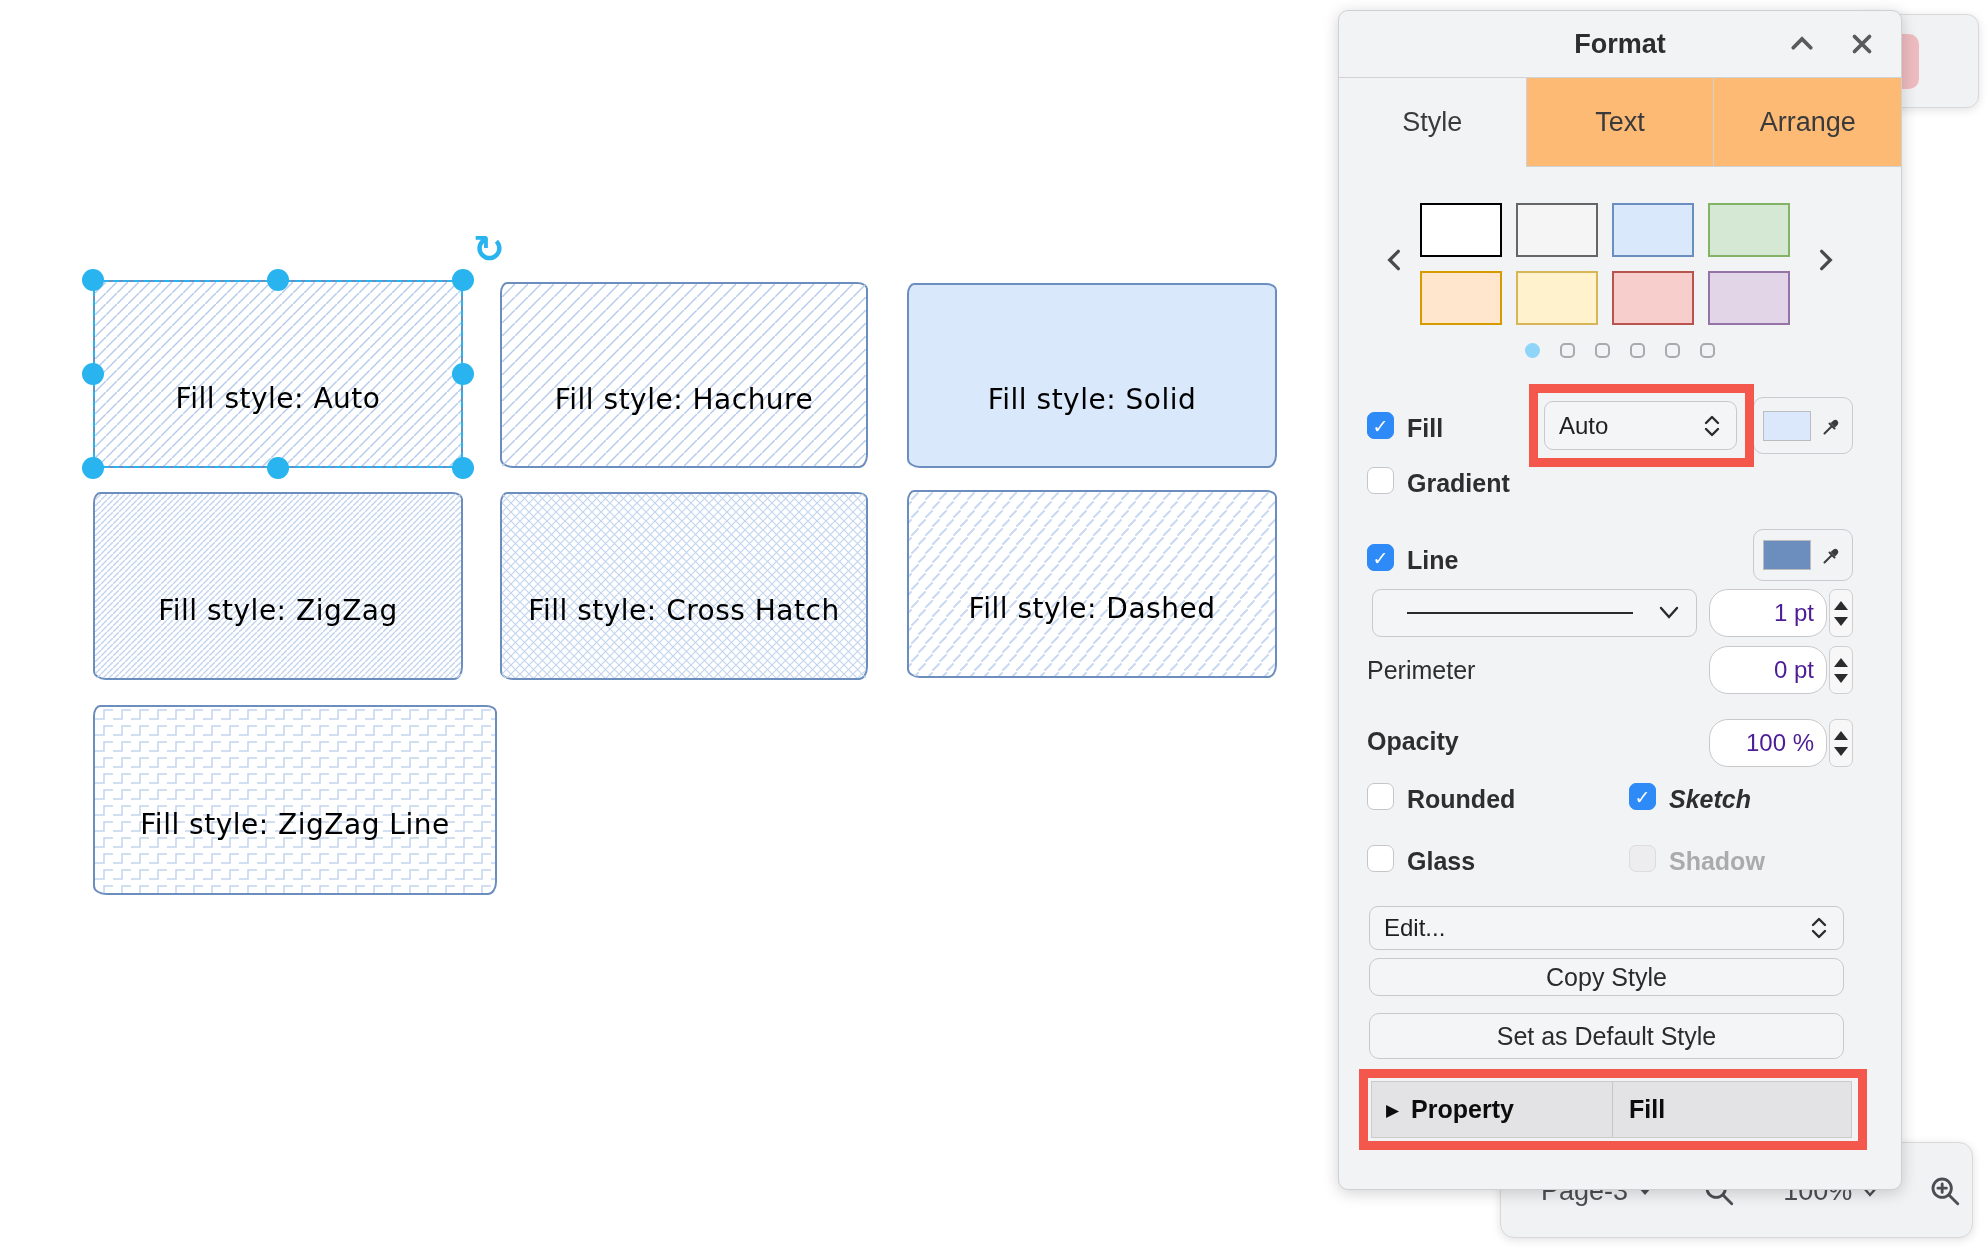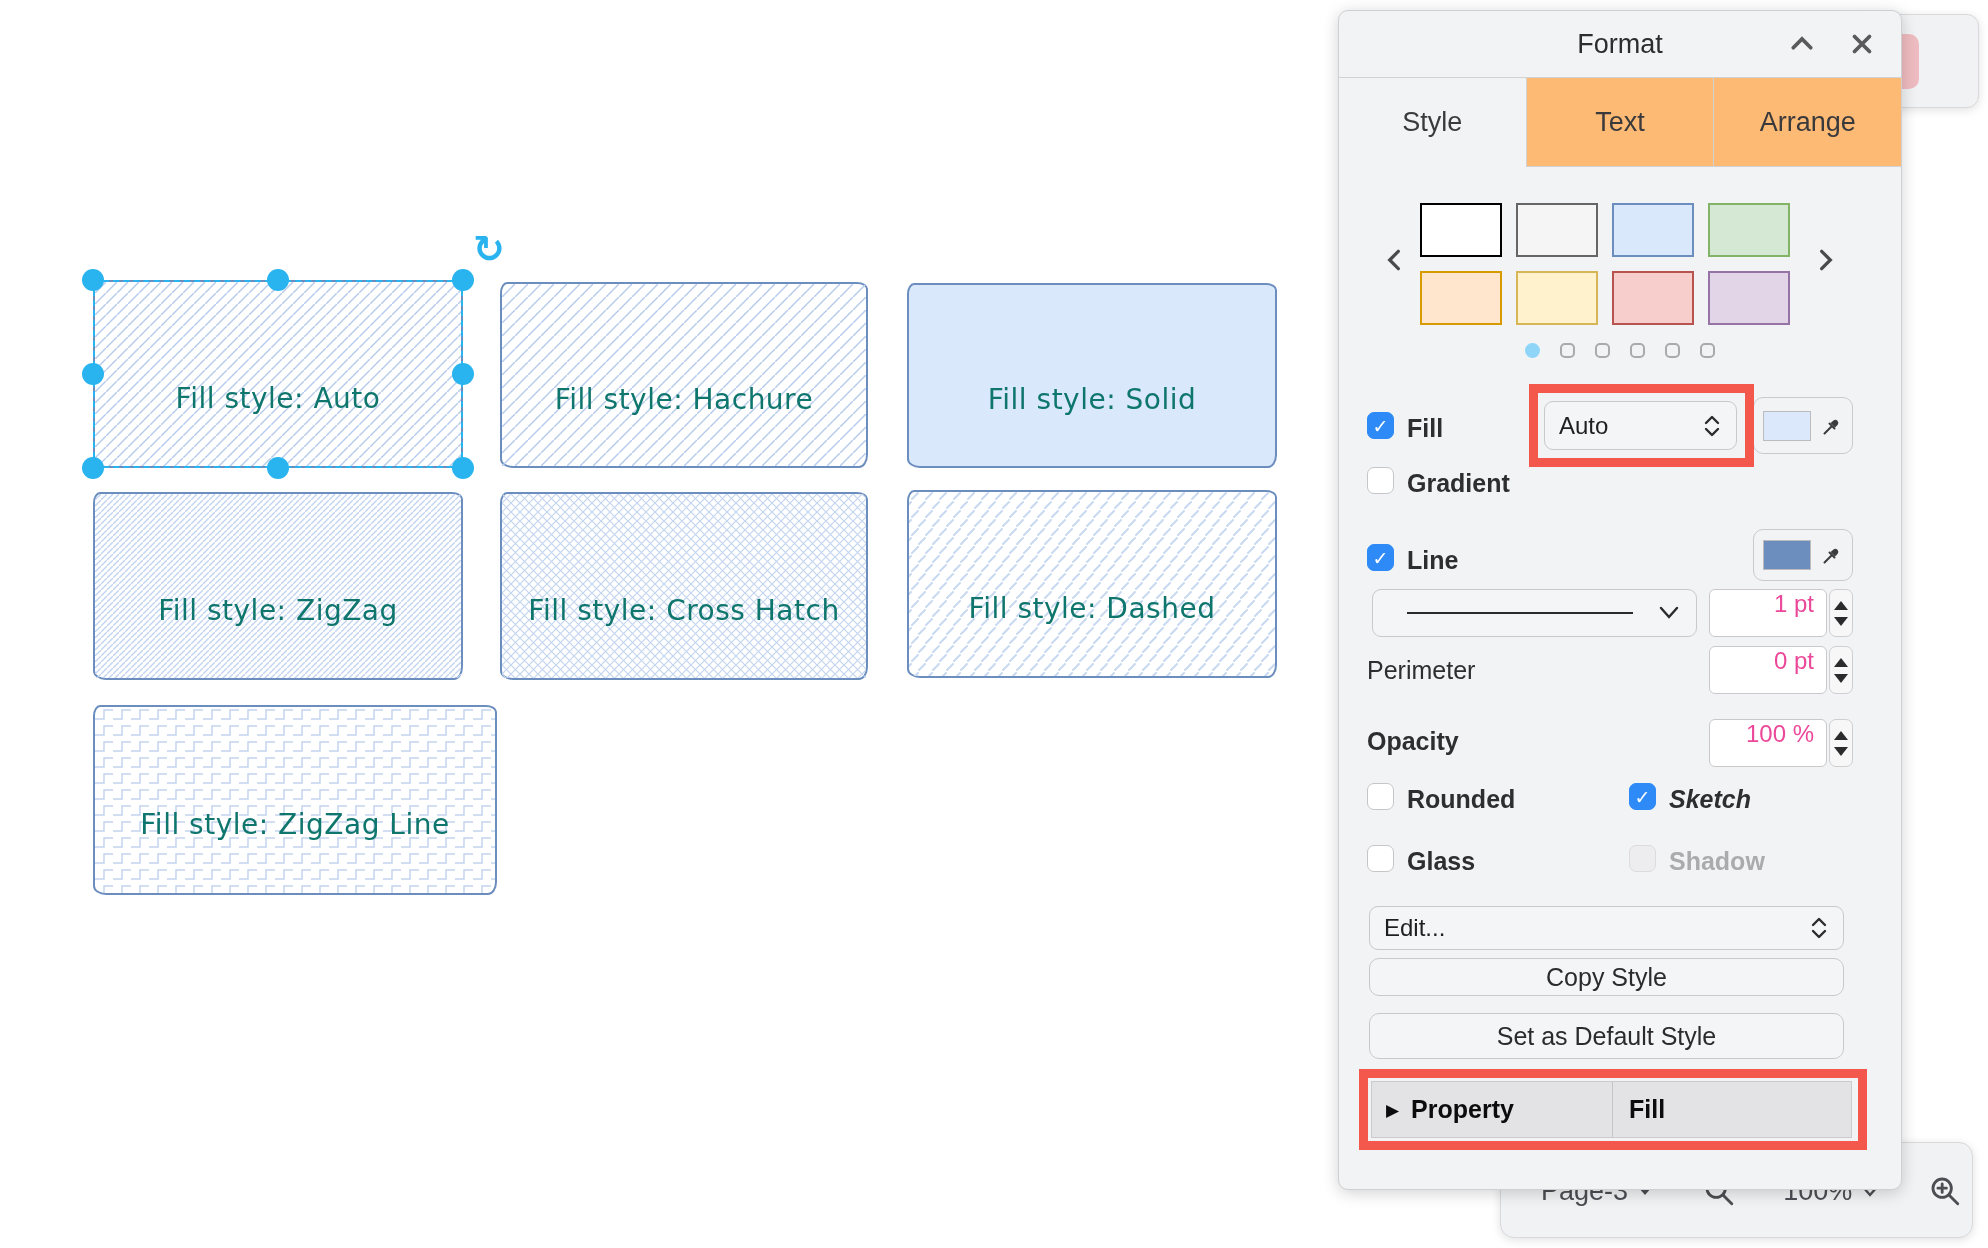--- a/index.html
+++ b/index.html
@@ -5,39 +5,39 @@
   html,body{margin:0;padding:0;background:#fff;}
   #root{position:relative;width:1988px;height:1248px;overflow:hidden;background:#ffffff;
         font-family:"Liberation Sans",sans-serif;color:#2e2e30;}
   .abs{position:absolute;}
 
   
   .shape{position:absolute;border:2.5px solid #6c8ebf;background:#fff;
          border-radius:7px 11px 9px 13px / 11px 7px 13px 9px;box-sizing:border-box;}
   .shape svg.fillpat{position:absolute;inset:0;width:100%;height:100%;}
   .shape .shape-label{position:absolute;inset:0;display:flex;align-items:center;justify-content:center;
-         font-family:"DejaVu Sans",sans-serif;font-size:28px;color:#0f766e;letter-spacing:.5px;white-space:nowrap;margin-top:48px;}
+         font-family:"DejaVu Sans",sans-serif;font-size:28px;color:#000000;letter-spacing:.5px;white-space:nowrap;margin-top:48px;}
   .sel-outline{position:absolute;inset:-2px;border:2.5px dashed #29b4ef;pointer-events:none;}
   .handle{position:absolute;width:22px;height:22px;border-radius:50%;background:#29b4ef;}
   .rotate-handle{position:absolute;font-family:"DejaVu Sans",sans-serif;font-weight:bold;
          color:#29b4ef;font-size:38px;line-height:1;}
 
   
   .bg-card{position:absolute;background:#f1f2f4;border:1.5px solid #d9d9db;border-radius:14px;
            box-shadow:0 2px 10px rgba(0,0,0,.12);box-sizing:border-box;}
   .red-btn{position:absolute;background:#eebcc0;border-radius:10px;}
   .pg-toolbar{display:flex;align-items:center;color:#4b4e52;font-size:27px;}
   .pg-item{display:inline-flex;align-items:center;gap:8px;}
 
   
   #format-panel{position:absolute;left:1338px;top:10px;width:564px;height:1180px;background:#f2f3f5;
         border:1.5px solid #cfd0d2;border-radius:10px;box-shadow:0 3px 16px rgba(0,0,0,.18);
         box-sizing:border-box;overflow:hidden;}
   .panel-header{position:absolute;left:0;top:0;right:0;height:66px;display:flex;align-items:center;justify-content:center;}
-  .panel-title{font-size:27px;font-weight:normal;color:#2d2d2f;}
+  .panel-title{font-size:27px;font-weight:bold;color:#2d2d2f;}
   .hdr-icon{position:absolute;top:18px;width:30px;height:30px;cursor:pointer;}
   .tabs{position:absolute;left:0;top:66px;right:0;height:88px;display:flex;border-top:1px solid #d2d2d4;border-bottom:1px solid #d2d2d4;}
   .tab{flex:1;display:flex;align-items:center;justify-content:center;font-size:27px;color:#3a3a3c;
        background:#fdba74;border-left:1px solid #d2d2d4;box-sizing:border-box;cursor:pointer;}
   .tab:first-child{border-left:none;}
   .tab.active{background:#f2f3f5;border-bottom:1px solid #f2f3f5;margin-bottom:-1px;}
 
   .swatch{position:absolute;width:82px;height:54px;border:2px solid;box-sizing:border-box;cursor:pointer;}
   .nav-chev{position:absolute;width:26px;height:26px;cursor:pointer;}
   .dots{position:absolute;left:0;right:0;top:332px;display:flex;justify-content:center;gap:20px;}
@@ -50,22 +50,22 @@
   .cb .tick{display:none;color:#fff;font-size:19px;font-weight:bold;font-family:"DejaVu Sans",sans-serif;}
   .cb.checked .tick{display:block;}
   .cb.disabled{background:#ededef;border-color:#dcdcde;}
   .lab{position:absolute;font-size:25px;font-weight:bold;color:#2e2e30;white-space:nowrap;}
   .lab.plain{font-weight:normal;}
   .lab.disabled{color:#ababad;}
 
   .select{position:absolute;background:#f4f5f7;border:1.5px solid #c9c9cc;border-radius:9px;box-sizing:border-box;
       display:flex;align-items:center;font-size:24px;color:#1f1f21;padding:0 14px;cursor:pointer;}
   .select .grow{flex:1;}
-  .input{position:absolute;background:#fff;border:1.5px solid #c9c9cc;border-radius:6px;box-sizing:border-box;
-      display:flex;justify-content:flex-end;font-size:24px;color:#ec4899;padding:0 12px;}
+  .input{position:absolute;background:#fff;border:1.5px solid #c9c9cc;border-radius:19px;box-sizing:border-box;
+      display:flex;align-items:center;justify-content:flex-end;font-size:24px;color:#4c1d95;padding:0 12px;}
   .stepper{position:absolute;width:24px;background:#f7f7f8;border:1.5px solid #cfcfd1;border-radius:7px;
       box-sizing:border-box;display:flex;flex-direction:column;align-items:center;justify-content:center;gap:7px;cursor:pointer;}
   .stepper .up{width:0;height:0;border-left:7px solid transparent;border-right:7px solid transparent;border-bottom:9px solid #2b2b2d;}
   .stepper .dn{width:0;height:0;border-left:7px solid transparent;border-right:7px solid transparent;border-top:9px solid #2b2b2d;}
 
   .swatch-group{position:absolute;border:1.5px solid #c9cacd;border-radius:10px;box-sizing:border-box;
       display:flex;align-items:center;justify-content:center;gap:10px;cursor:pointer;}
   .swatch-chip{width:48px;height:30px;border:1px solid #bcbcbe;box-sizing:border-box;}
   .linesample{width:226px;height:2.5px;background:#2b2b2d;margin-left:18px;}
 

